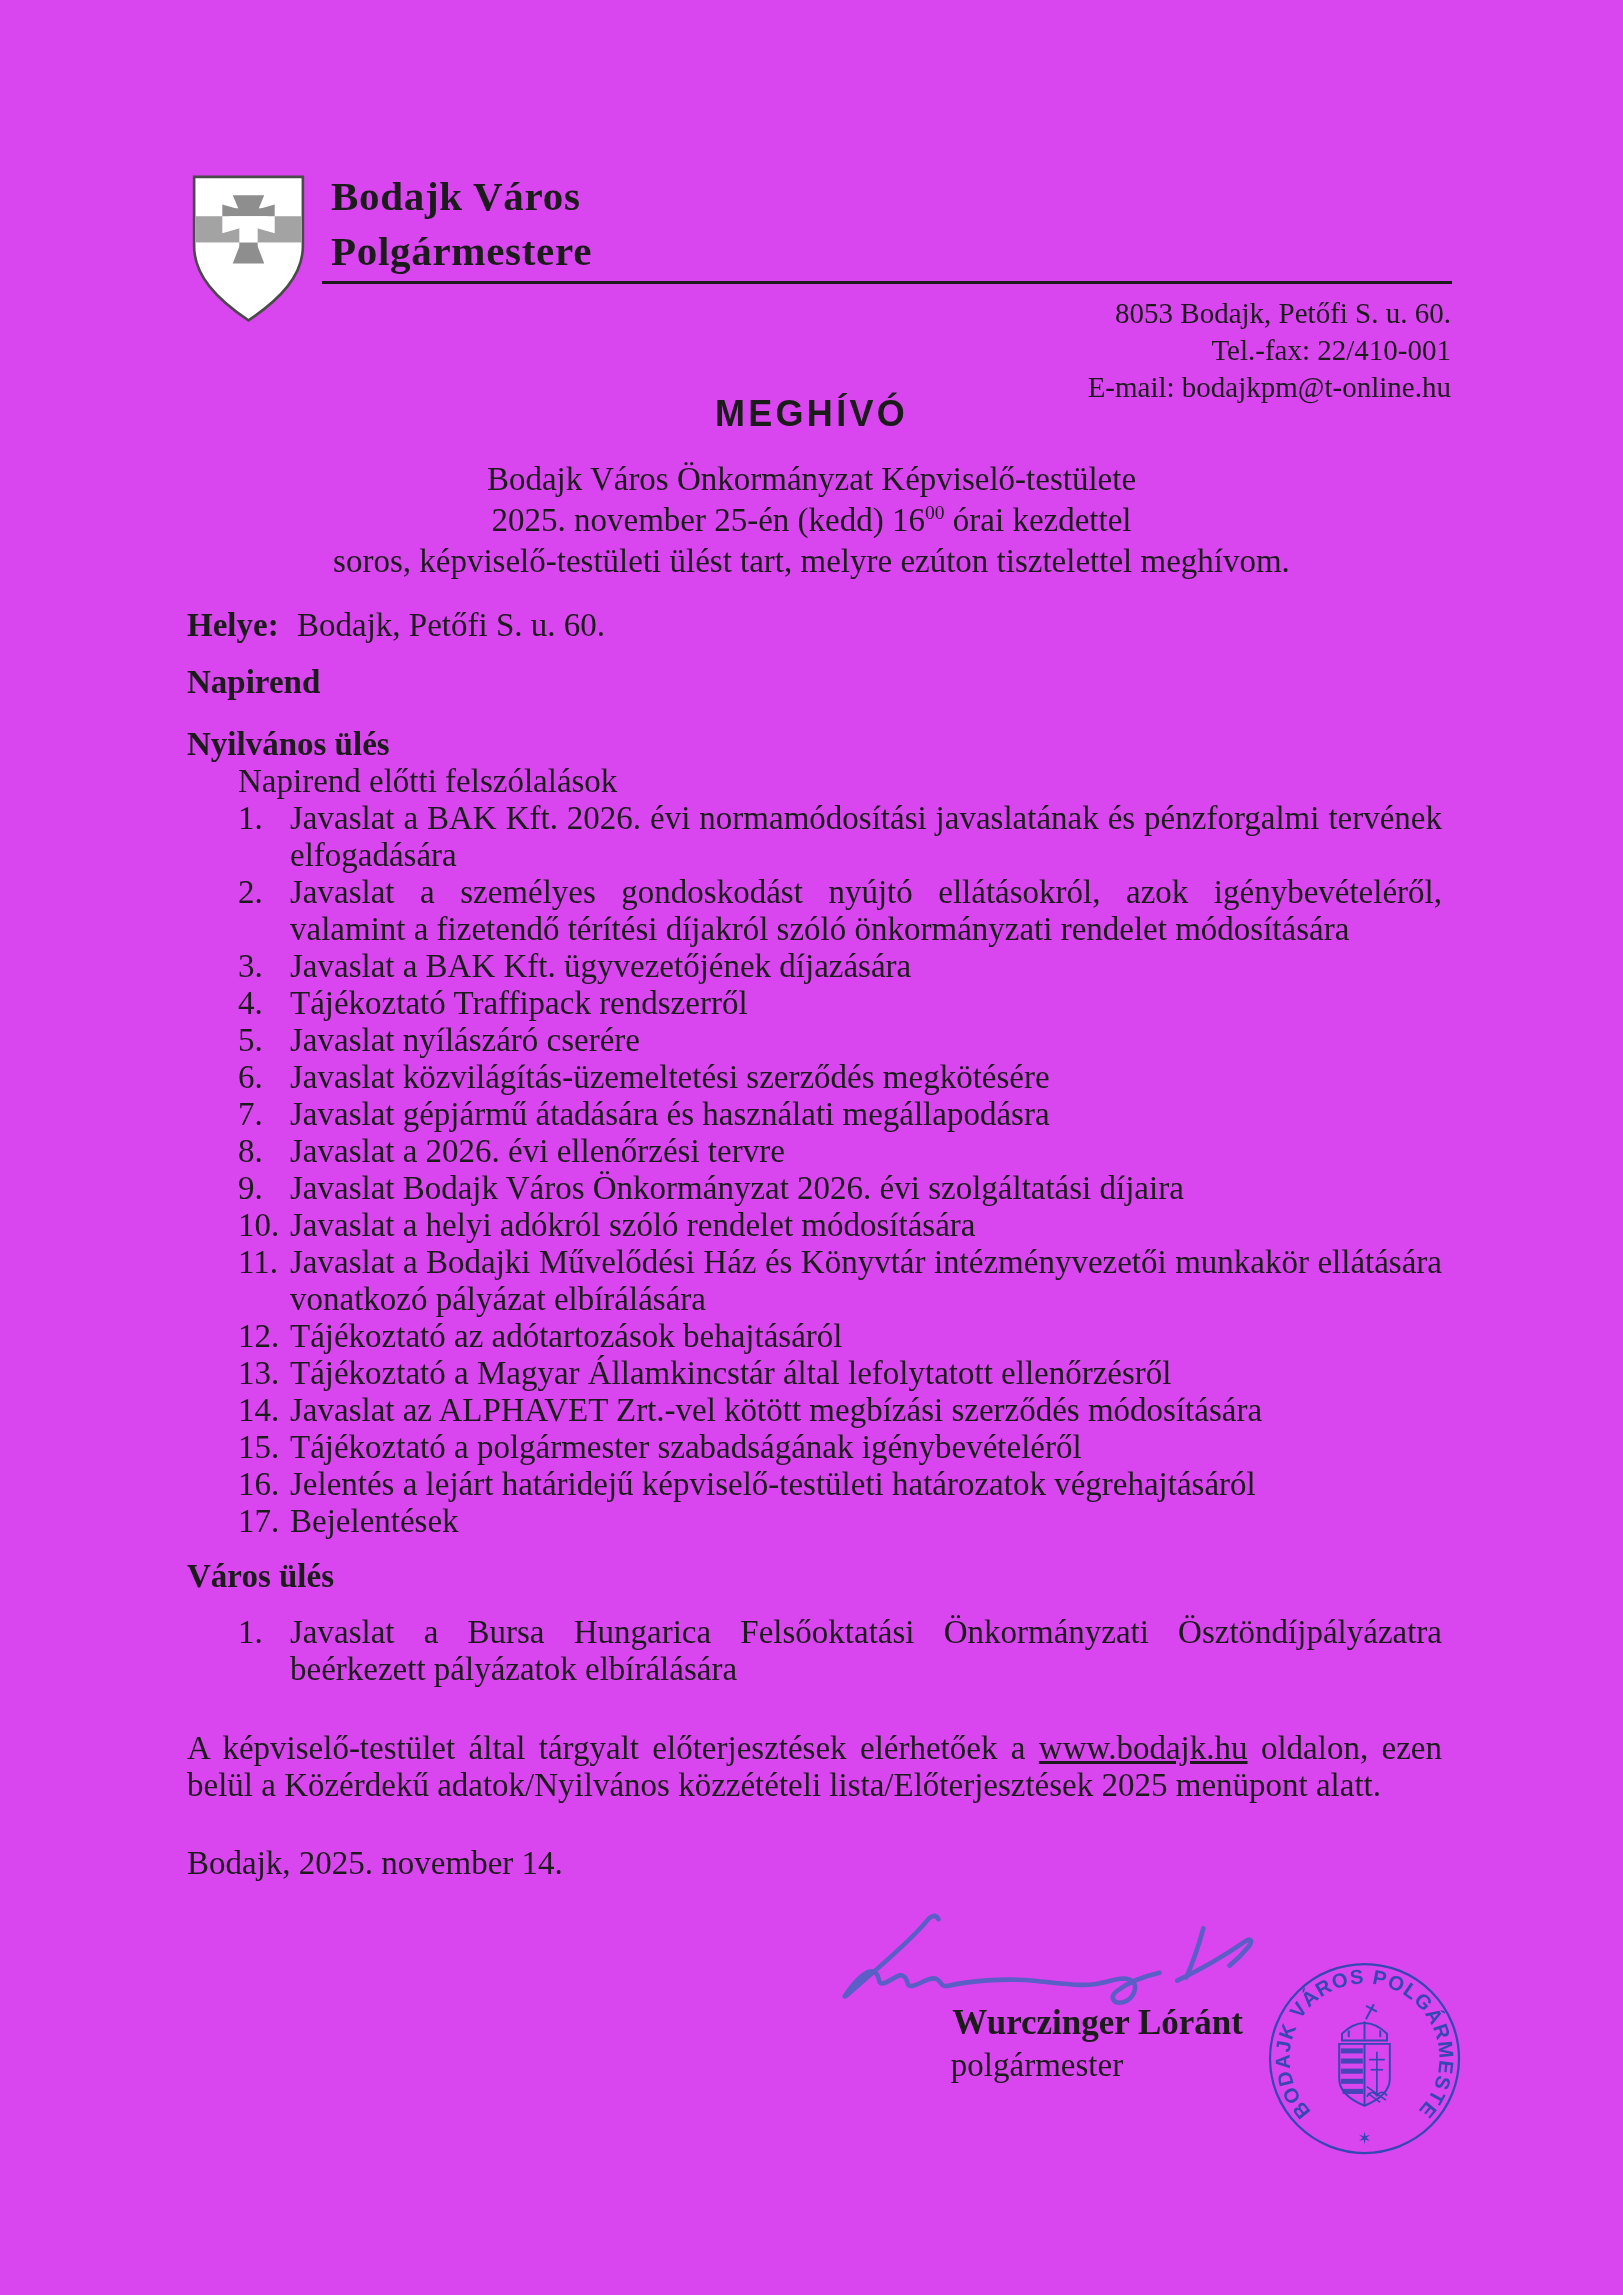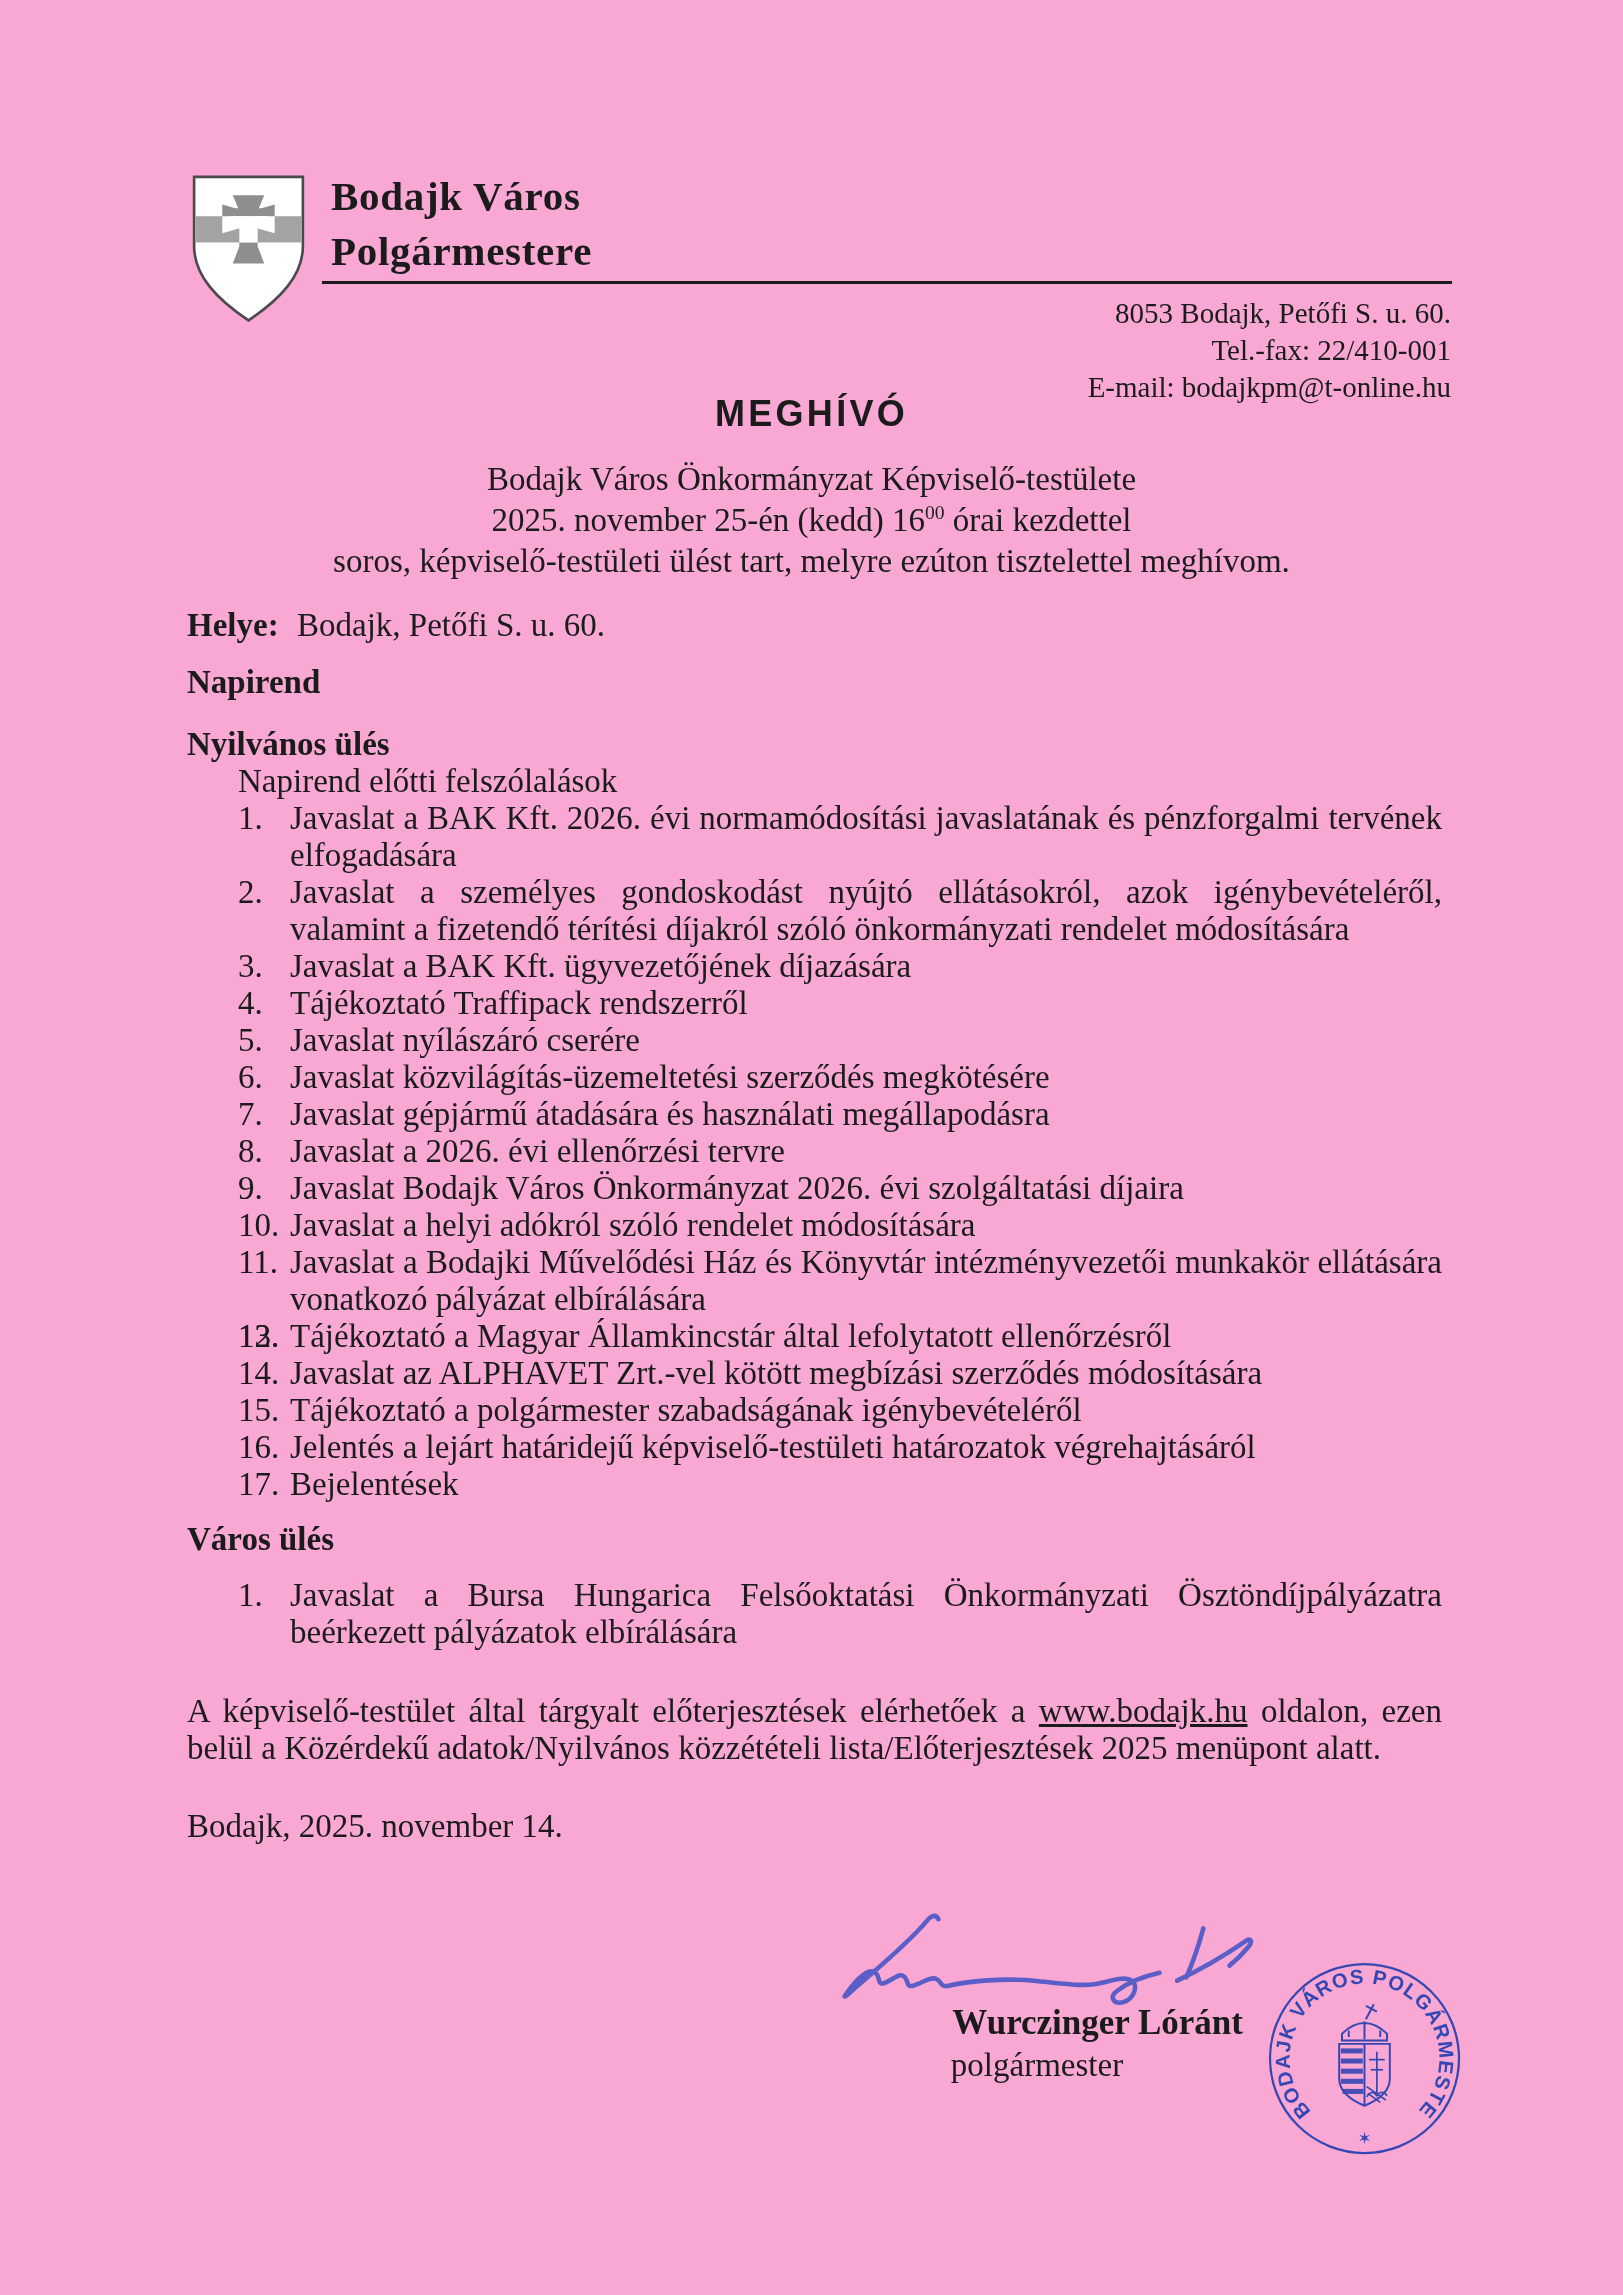--- a/index.html
+++ b/index.html
@@ -1,19 +1,19 @@
 <!DOCTYPE html>
 <html style="font-size:10.5px"><head>
 <meta charset="utf-8">
 <style>
   html,body{margin:0;padding:0;background:#e8e8e8;}
   .page{
     position:relative;
     width:1623px;height:2295px;
-    background:#f9a8d4;
+    background:#d946ef;
     overflow:hidden;
     font-family:"Liberation Serif", serif;
     color:#1b1b1b;
   }
   
   .logo{position:absolute;left:190px;top:173px;width:117px;height:152px;}
   .org{position:absolute;left:331px;top:169px;font-weight:bold;font-size:41px;line-height:55px;letter-spacing:0.7px;}
   .rule{position:absolute;left:322px;top:281px;width:1130px;height:3.3px;background:#1b1b1b;}
   .addr{position:absolute;left:785px;top:295px;width:666px;text-align:right;font-size:29px;line-height:37px;}
   
@@ -166,20 +166,21 @@
           <span>Javaslat a helyi adókról szóló rendelet módosítására</span>
         </div>
 
         <div class="aitem">
           <span class="num">11.</span>
           <span>Javaslat a Bodajki Művelődési Ház és Könyvtár intézményvezetői munkakör ellátására vonatkozó pályázat elbírálására</span>
         </div>
 
         <div class="aitem">
           <span class="num">12.</span>
+          <span>Tájékoztató az adótartozások behajtásáról</span>
         </div>
 
         <div class="aitem">
           <span class="num">13.</span>
           <span>Tájékoztató a Magyar Államkincstár által lefolytatott ellenőrzésről</span>
         </div>
 
         <div class="aitem">
           <span class="num">14.</span>
           <span>Javaslat az ALPHAVET Zrt.-vel kötött megbízási szerződés módosítására</span>

